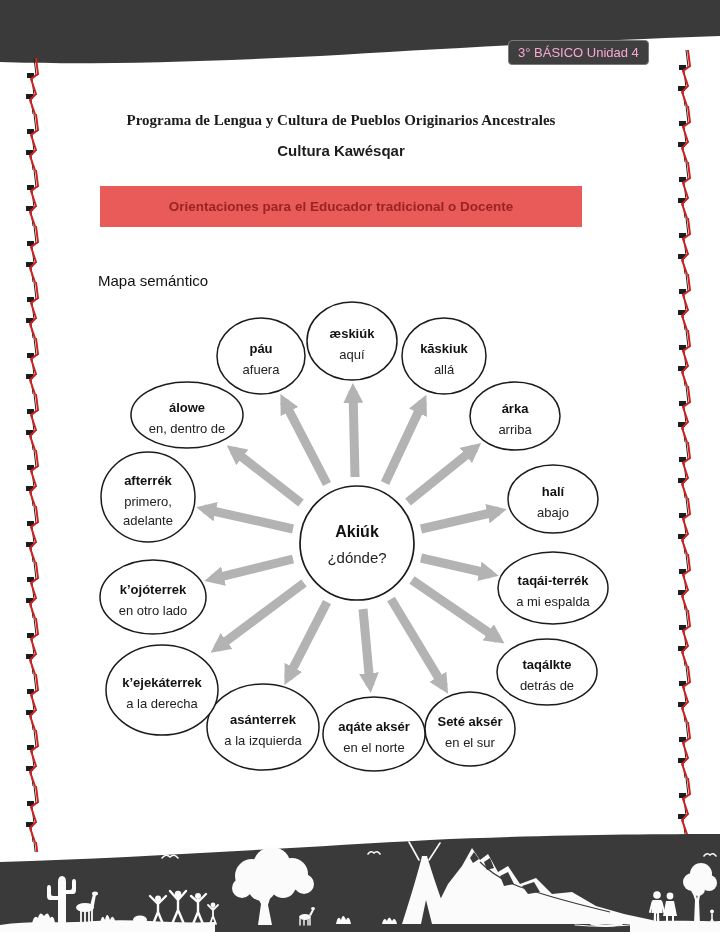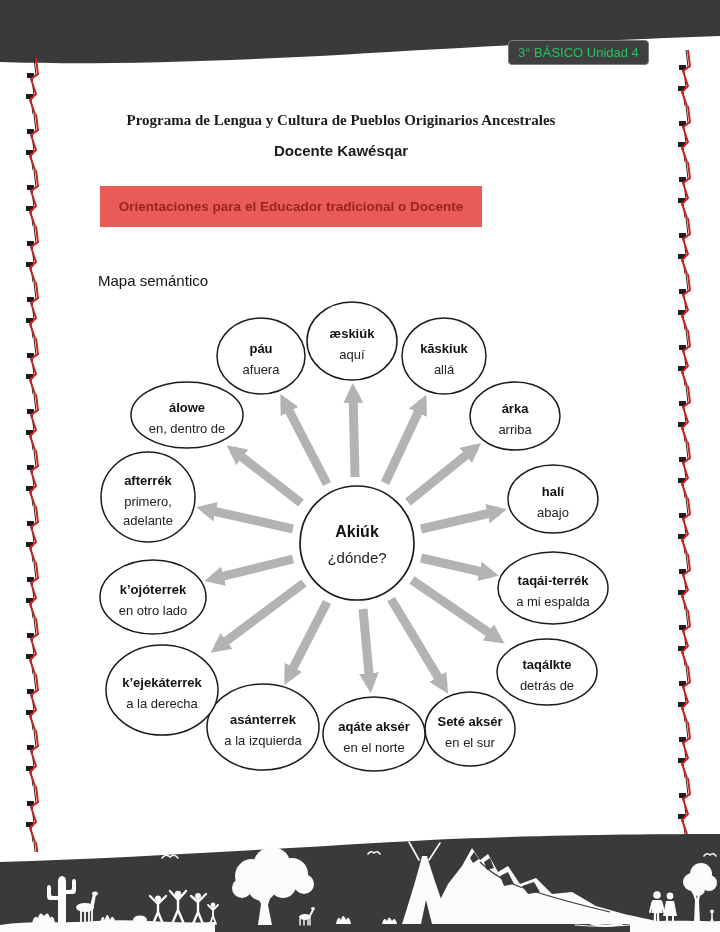--- a/index.html
+++ b/index.html
@@ -1,25 +1,25 @@
 <!DOCTYPE html>
 <html><head>
 <meta charset="utf-8">
 <style>
   html,body{margin:0;padding:0;background:#fff;}
   .page{position:relative;width:720px;height:932px;background:#ffffff;overflow:hidden;
         font-family:"Liberation Sans",sans-serif;}
   .abs{position:absolute;}
   .topband{left:0;top:0;}
   .badge{left:508px;top:40px;background:#3f3f3f;border:1px solid #7a7a7a;border-radius:4px;
-         color:#22c55e;font-size:13px;line-height:19px;padding:2px 9px;white-space:nowrap;}
+         color:#f9a8d4;font-size:13px;line-height:19px;padding:2px 9px;white-space:nowrap;}
   .doc-title{left:0;right:38px;text-align:center;font-weight:bold;color:#1c1c1c;font-size:15px;}
   #title1{top:112px;font-family:Liberation Serif, serif;}
   #title2{top:142px;}
-  .banner{left:100px;top:186px;width:382px;height:41px;background:#e85b58;
+  .banner{left:100px;top:186px;width:482px;height:41px;background:#e85b58;
           display:flex;align-items:center;justify-content:center;
           font-size:13.5px;font-weight:bold;color:#9b2322;}
   .sechead{left:98px;top:272px;font-size:15px;font-weight:normal;color:#111;}
   .diagram{left:60px;top:285px;}
   .borderL{left:24px;top:58px;}
   .borderR{left:676px;top:50px;}
   .footer{left:0;top:832px;}
   
   .node{fill:#ffffff;stroke:#1b1b1b;stroke-width:1.5px;}
   .cnode{stroke-width:1.7px;}
@@ -59,21 +59,21 @@
         <path d="M10,0 L12,17 L8,20 L10,38 L7,41 L9,56" fill="none" stroke="#2a2118" stroke-width="1"></path>
         <rect x="3" y="15" width="7" height="5" fill="#1d1d1d"></rect>
         <rect x="2" y="36" width="7" height="5" fill="#1d1d1d"></rect>
         <path d="M12,0 L14,16 L7,21 L12,36 L6,42 L11,56" fill="none" stroke="#cf2020" stroke-width="2"></path>
       </pattern>
     </defs>
     <rect width="22" height="796" fill="url(#zzr)"></rect>
   </svg>
 
   <div class="abs doc-title" id="title1">Programa de Lengua y Cultura de Pueblos Originarios Ancestrales</div>
-  <div class="abs doc-title" id="title2">Docente Kawésqar</div>
+  <div class="abs doc-title" id="title2">Cultura Kawésqar</div>
 
   <div class="abs banner">Orientaciones para el Educador tradicional o Docente</div>
 
   <div class="abs sechead">Mapa semántico</div>
 
   <svg class="abs diagram" width="600" height="515" viewBox="0 0 600 515">
     <defs>
       <marker id="ah" viewBox="0 0 10 10" refX="6" refY="5" markerWidth="2.2" markerHeight="2.2" orient="auto" markerUnits="strokeWidth">
         <path d="M0,0 L10,5 L0,10 Z" fill="#b3b3b3"></path>
       </marker>

